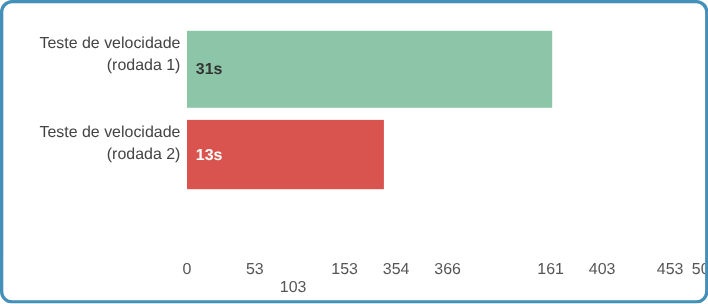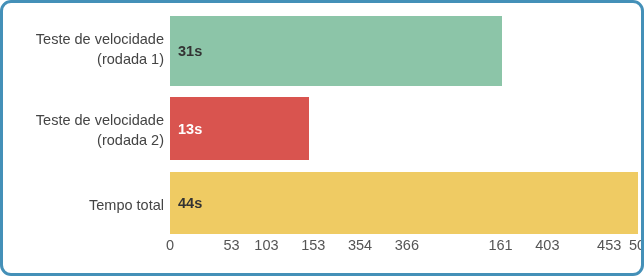--- a/index.html
+++ b/index.html
@@ -47,21 +47,21 @@
     transform: translateY(-50%);
     text-align: right;
     font-size: 14.5px;
     line-height: 1.35;
     color: #444444;
     white-space: pre-line;
   }
   .bar-track {
     position: absolute;
     left: 167px;
-    top: 2px;
+    top: 14px;
     right: 0;
     height: 100%;
   }
   .bar {
     position: absolute;
     left: 0;
     top: 0;
     height: 100%;
   }
   .bar-row.r0 .bar { height: 70px; }
@@ -107,39 +107,31 @@
         <div class="bar" style="width: 332.416px; background: rgb(140, 197, 168);">
           <span class="bar-value" style="color: rgb(51, 51, 51);">31s</span>
         </div>
       </div>
     </div>
 
     <div class="bar-row r1">
       <div class="cat-label">Teste de velocidade
 (rodada 2)</div>
       <div class="bar-track">
-        <div class="bar" style="width: 138.584px; background: rgb(217, 84, 79);">
+        <div class="bar" style="width: 138.584px; background: rgb(217, 84, 79); padding-left: 40px;">
           <span class="bar-value" style="color: rgb(255, 255, 255);">13s</span>
         </div>
       </div>
     </div>
 
-    <div class="bar-row r2">
-      <div class="cat-label">Tempo total</div>
-      <div class="bar-track">
-        <div class="bar" style="width: 468.191px; background: rgb(239, 203, 99);">
-          <span class="bar-value" style="color: rgb(51, 51, 51);">44s</span>
-        </div>
-      </div>
-    </div>
 
     <div id="x-axis">
         <span class="tick-label" style="left: 0px;">0</span>
         <span class="tick-label" style="left: 49.6282px; margin-left: 12px;">53</span>
-        <span class="tick-label" style="left: 96.4473px;">103</span>
+        <span class="tick-label" style="left: 96.4473px; margin-top: 16px;">103</span>
         <span class="tick-label" style="left: 143.266px;">153</span>
         <span class="tick-label" style="left: 190.085px;">354</span>
         <span class="tick-label" style="left: 236.905px;">366</span>
         <span class="tick-label" style="left: 283.724px; margin-top: 35px;">303</span>
         <span class="tick-label" style="left: 330.543px;">161</span>
         <span class="tick-label" style="left: 377.362px;">403</span>
         <span class="tick-label" style="left: 424.181px; margin-left: 15px;">453</span>
         <span class="tick-label" style="left: 471px;">503</span>
       </div>
   </div>

